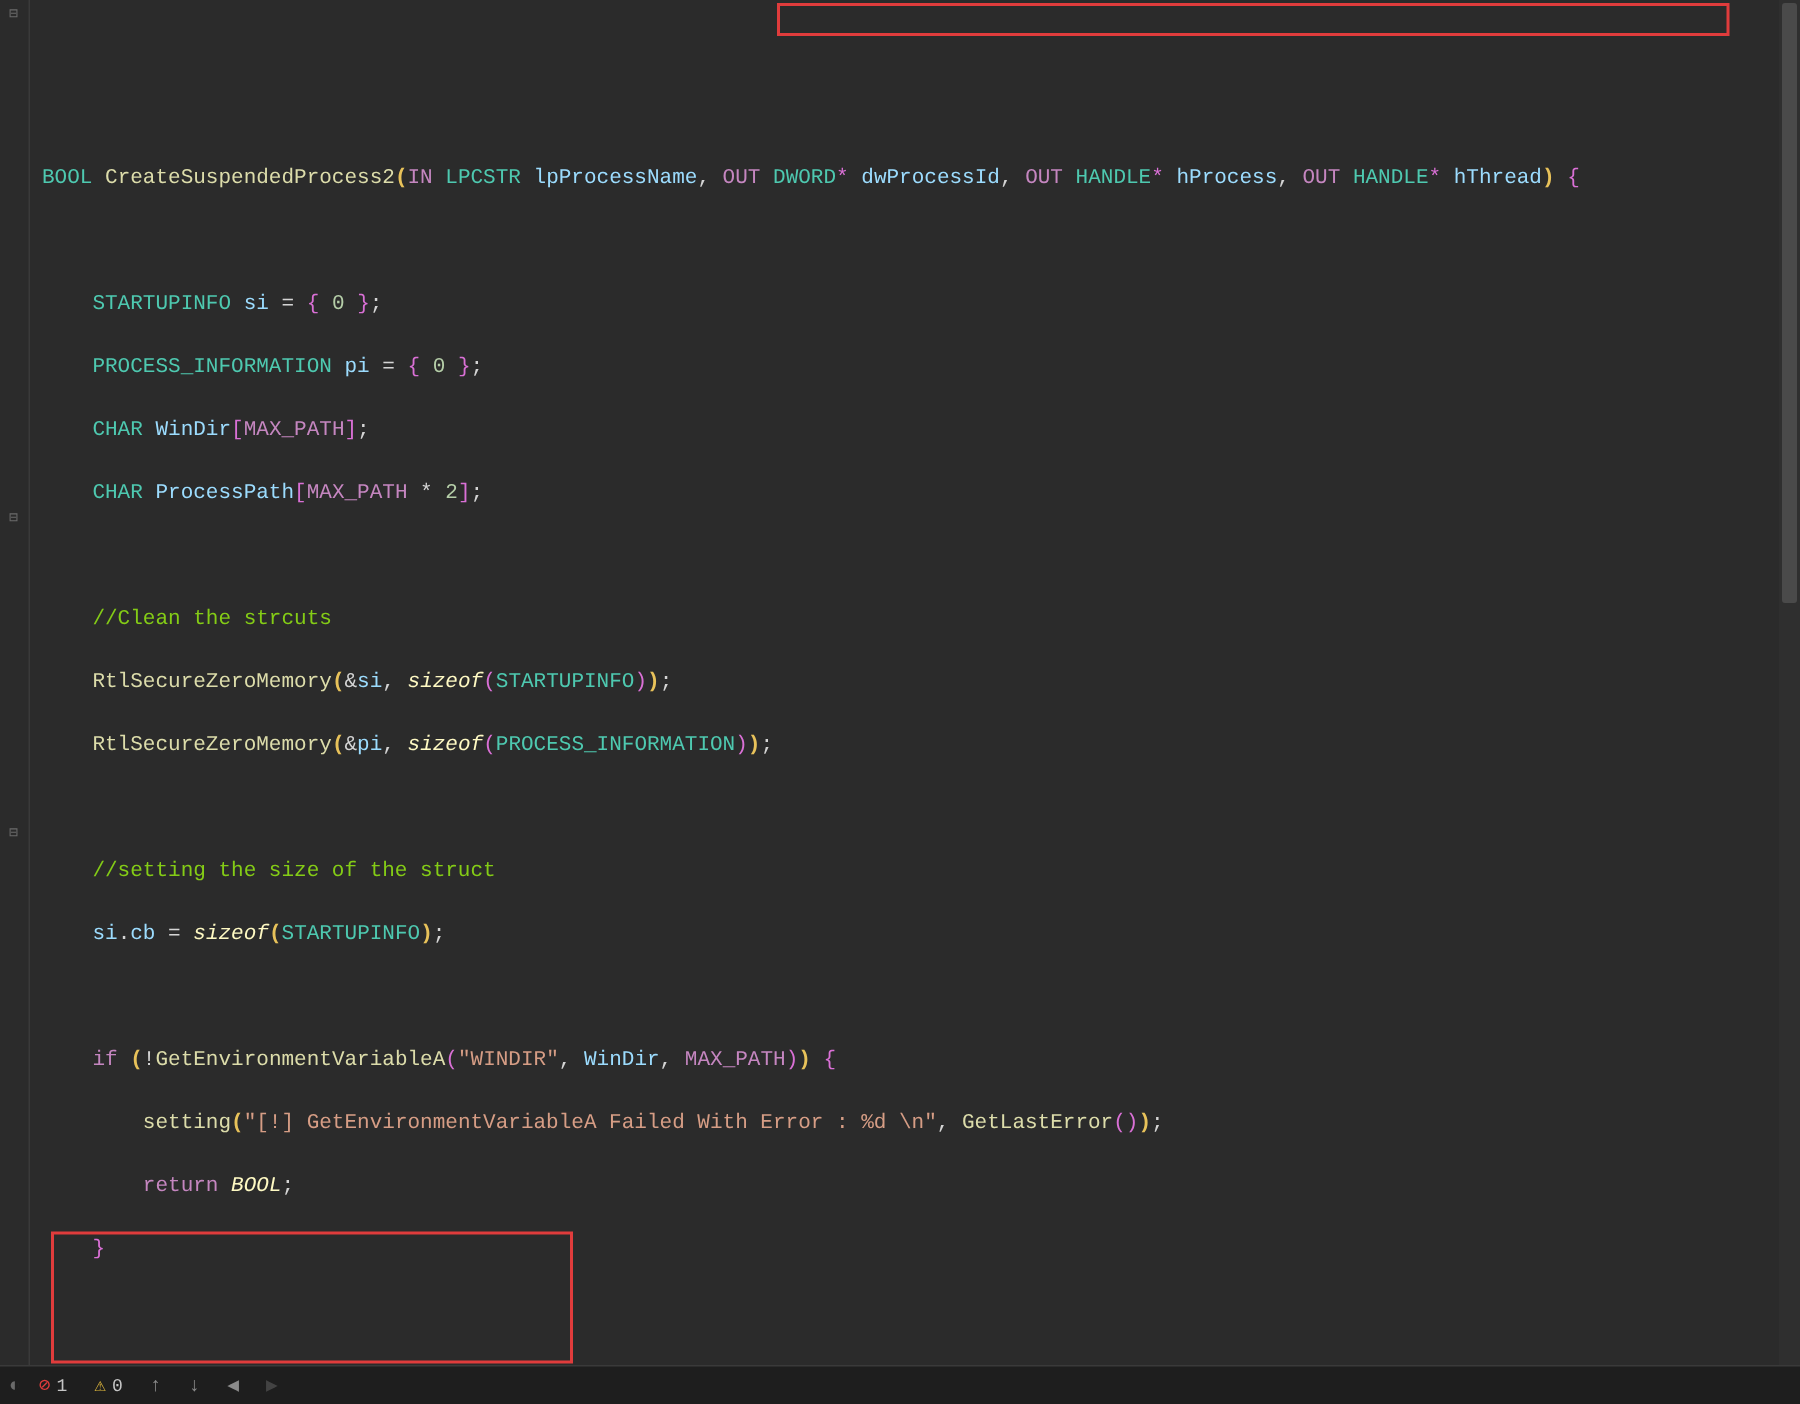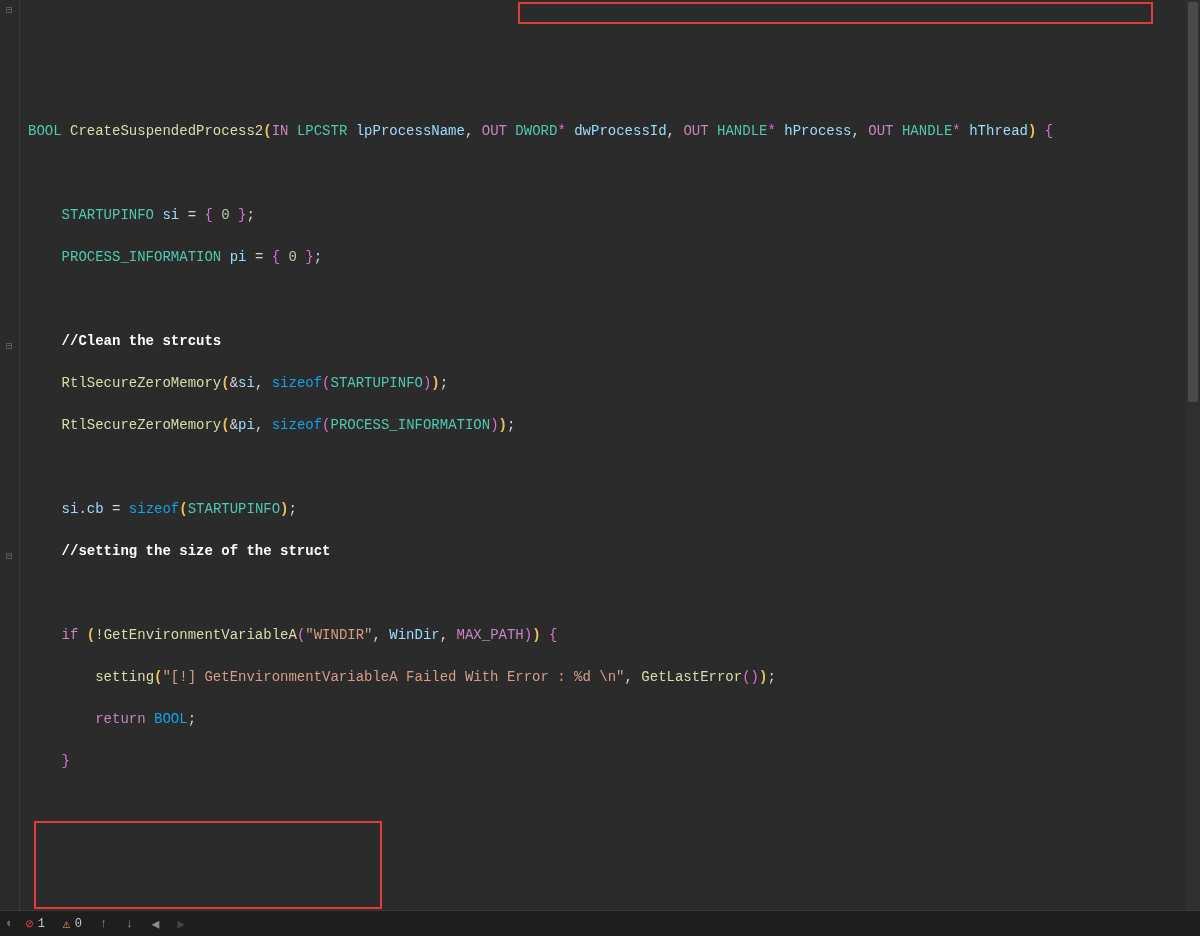--- a/index.html
+++ b/index.html
@@ -28,41 +28,41 @@
   .fold-marker {
     color: #6a6a6a;
     font-size: 10px;
     position: absolute;
     left: 6px;
     cursor: pointer;
     user-select: none;
   }
   .code-area {
     flex: 1;
-    padding: 16px 0 0 8px;
+    padding: 4px 0 0 8px;
     line-height: 21px;
     white-space: pre;
     position: relative;
   }
   .line { height: 21px; }
   .tok-type { color: #4ec9b0; }
   .tok-func { color: #dcdcaa; }
-  .tok-keyword { color: #0ea5e9; }
+  .tok-keyword { color: #fef9c3; font-style: italic; }
   .tok-macro { color: #c586c0; }
   .tok-param { color: #9cdcfe; }
   .tok-var { color: #9cdcfe; font-family: Liberation Mono, monospace; }
   .tok-paren { color: #e8c25a; font-weight: bold; }
   .tok-brace { color: #da70d6; }
   .tok-op { color: #d4d4d4; }
   .tok-star { color: #da70d6; }
   .tok-semi { color: #d4d4d4; }
   .tok-comma { color: #d4d4d4; }
   .tok-num { color: #b5cea8; }
   .tok-str { color: #d69d85; }
-  .tok-comment { color: #ffffff; font-weight: bold; }
+  .tok-comment { color: #84cc16; }
   .tok-const { color: #c586c0; }
   .tok-amp { color: #d4d4d4; }
   .highlight-box {
     position: absolute;
     border: 2px solid #e03c3c;
     pointer-events: none;
   }
   .status-bar {
     position: absolute;
     bottom: 0;
@@ -107,27 +107,29 @@
   </div>
   <div class="code-area">
 
 <div class="highlight-box" style="top:2px; left:498px; width:635px; height:22px;"></div>
 <div class="highlight-box" style="top:821px; left:14px; width:348px; height:88px;"></div>
 
 <div class="line"><span class="tok-type">BOOL</span> <span class="tok-func">CreateSuspendedProcess2</span><span class="tok-paren">(</span><span class="tok-macro">IN</span> <span class="tok-type">LPCSTR</span> <span class="tok-param">lpProcessName</span><span class="tok-comma">,</span> <span class="tok-macro">OUT</span> <span class="tok-type">DWORD</span><span class="tok-star">*</span> <span class="tok-param">dwProcessId</span><span class="tok-comma">,</span> <span class="tok-macro">OUT</span> <span class="tok-type">HANDLE</span><span class="tok-star">*</span> <span class="tok-param">hProcess</span><span class="tok-comma">,</span> <span class="tok-macro">OUT</span> <span class="tok-type">HANDLE</span><span class="tok-star">*</span> <span class="tok-param">hThread</span><span class="tok-paren">)</span> <span class="tok-brace">{</span></div>
 <div class="line"></div>
 <div class="line">    <span class="tok-type">STARTUPINFO</span> <span class="tok-var">si</span> <span class="tok-op">=</span> <span class="tok-brace">{</span> <span class="tok-num">0</span> <span class="tok-brace">}</span><span class="tok-semi">;</span></div>
 <div class="line">    <span class="tok-type">PROCESS_INFORMATION</span> <span class="tok-var">pi</span> <span class="tok-op">=</span> <span class="tok-brace">{</span> <span class="tok-num">0</span> <span class="tok-brace">}</span><span class="tok-semi">;</span></div>
+<div class="line">    <span class="tok-type">CHAR</span> <span class="tok-var">WinDir</span><span class="tok-brace">[</span><span class="tok-const">MAX_PATH</span><span class="tok-brace">]</span><span class="tok-semi">;</span></div>
+<div class="line">    <span class="tok-type">CHAR</span> <span class="tok-var">ProcessPath</span><span class="tok-brace">[</span><span class="tok-const">MAX_PATH</span> <span class="tok-op">*</span> <span class="tok-num">2</span><span class="tok-brace">]</span><span class="tok-semi">;</span></div>
 <div class="line"></div>
 <div class="line">    <span class="tok-comment">//Clean the strcuts</span></div>
 <div class="line">    <span class="tok-func">RtlSecureZeroMemory</span><span class="tok-paren">(</span><span class="tok-amp">&amp;</span><span class="tok-var">si</span><span class="tok-comma">,</span> <span class="tok-keyword">sizeof</span><span class="tok-brace">(</span><span class="tok-type">STARTUPINFO</span><span class="tok-brace">)</span><span class="tok-paren">)</span><span class="tok-semi">;</span></div>
 <div class="line">    <span class="tok-func">RtlSecureZeroMemory</span><span class="tok-paren">(</span><span class="tok-amp">&amp;</span><span class="tok-var">pi</span><span class="tok-comma">,</span> <span class="tok-keyword">sizeof</span><span class="tok-brace">(</span><span class="tok-type">PROCESS_INFORMATION</span><span class="tok-brace">)</span><span class="tok-paren">)</span><span class="tok-semi">;</span></div>
 <div class="line"></div>
+<div class="line">    <span class="tok-comment">//setting the size of the struct</span></div>
 <div class="line">    <span class="tok-var">si</span><span class="tok-op">.</span><span class="tok-var">cb</span> <span class="tok-op">=</span> <span class="tok-keyword">sizeof</span><span class="tok-paren">(</span><span class="tok-type">STARTUPINFO</span><span class="tok-paren">)</span><span class="tok-semi">;</span></div>
-<div class="line">    <span class="tok-comment">//setting the size of the struct</span></div>
 <div class="line"></div>
 <div class="line">    <span class="tok-macro">if</span> <span class="tok-paren">(</span><span class="tok-op">!</span><span class="tok-func">GetEnvironmentVariableA</span><span class="tok-brace">(</span><span class="tok-str">"WINDIR"</span><span class="tok-comma">,</span> <span class="tok-var">WinDir</span><span class="tok-comma">,</span> <span class="tok-const">MAX_PATH</span><span class="tok-brace">)</span><span class="tok-paren">)</span> <span class="tok-brace">{</span></div>
 <div class="line">        <span class="tok-func">setting</span><span class="tok-paren">(</span><span class="tok-str">"[!] GetEnvironmentVariableA Failed With Error : %d \n"</span><span class="tok-comma">,</span> <span class="tok-func">GetLastError</span><span class="tok-brace">(</span><span class="tok-brace">)</span><span class="tok-paren">)</span><span class="tok-semi">;</span></div>
 <div class="line">        <span class="tok-macro">return</span> <span class="tok-keyword">BOOL</span><span class="tok-semi">;</span></div>
 <div class="line">    <span class="tok-brace">}</span></div>
 <div class="line"></div>
 
 
 
 

